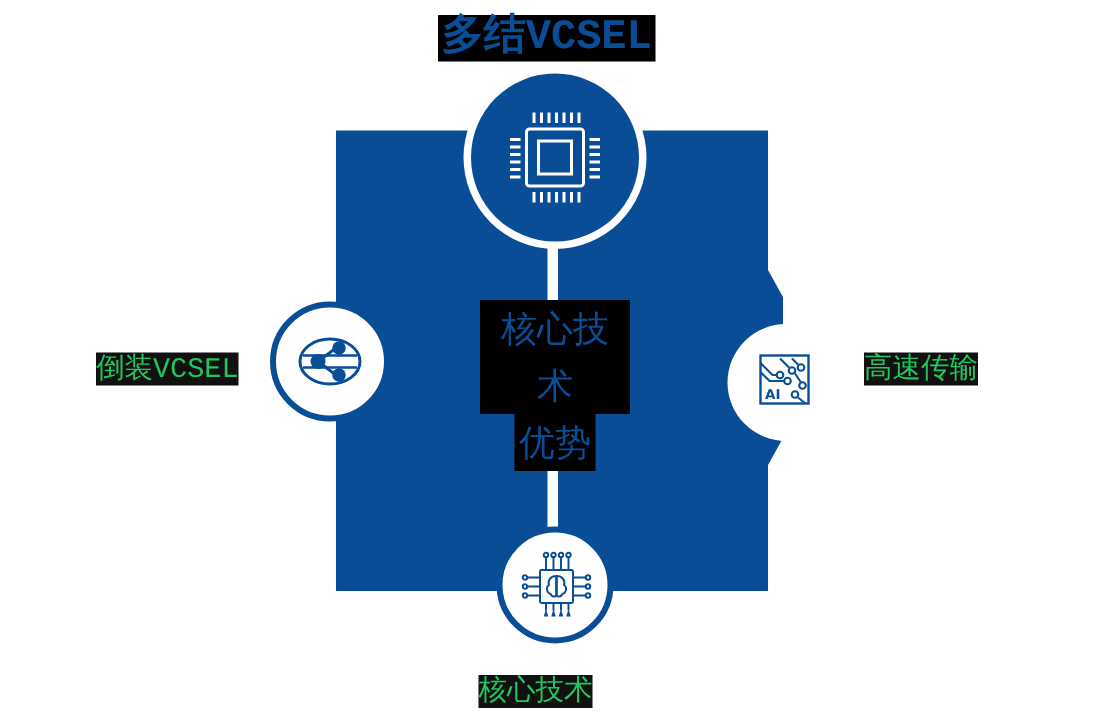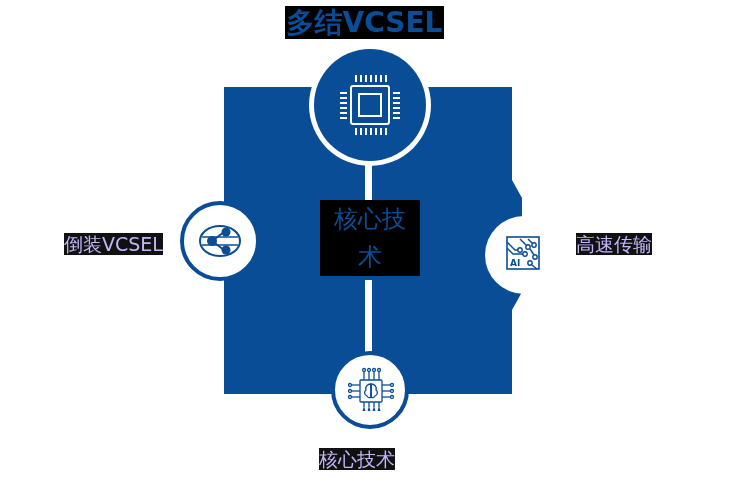--- a/index.html
+++ b/index.html
@@ -4,24 +4,24 @@
 <style>
   html, body { margin:0; padding:0; background:#ffffff; }
   body { width:729px; height:483px; position:relative; overflow:hidden;
          font-family:"DejaVu Sans", "Liberation Sans", sans-serif; }
   .abs { position:absolute; }
   .blue-shape { position:absolute; background:#0a4d97; }
   .circle { position:absolute; border-radius:50%; box-sizing:border-box; }
   .node-outer { background:#ffffff; }
   .node-ring { border:4px solid #0a4d97; background:#ffffff; }
   .top-title { position:absolute; top:4px; left:0; width:729px; text-align:center;
-               font-size:28px; font-weight:bold; color:#0a4d97; letter-spacing:0px; }
+               font-size:28px; font-weight:bold; color:#0a4d97; letter-spacing:0px;font-family:Liberation Mono, monospace; }
   .top-title span { background:#000; padding:0 2px; }
   .label { position:absolute; font-size:19px; color:#333333; white-space:nowrap; }
-  .label span.hl { background:#111; color:#c4b5fd; }
+  .label span.hl { background:#111; color:#22c55e;font-family:Liberation Mono, monospace; }
   .center-text { position:absolute; left:320px; top:200px; width:100px; text-align:center;
                  color:#0a4d97; font-size:24px; line-height:38px;border-radius:31px; }
   .center-text .line { display:block; }
   .center-text .box { background:#000; display:inline-block; padding:0 3px; }
   .vline { position:absolute; left:365px; width:7px; background:#ffffff; }
   svg { display:block; }
 </style>
 </head>
 <body>
 
@@ -34,20 +34,21 @@
   <svg class="abs" style="left:505px; top:170px;" width="30" height="150">
     <polygon points="0,0 7,0 7,10 17,28 17,122 7,140 7,150 0,150" fill="#0a4d97"></polygon>
   </svg>
 </div>
 
 <div class="vline" style="top:150px; height:50px;"></div>
 <div class="vline" style="top:280px; height:72px;"></div>
 
 <div class="center-text">
   <span class="line"><span class="box">核心技术</span></span>
+  <span class="line"><span class="box">优势</span></span>
 </div>
 
 <div>
   <div class="circle node-outer" style="left:309px; top:44px; width:122px; height:122px;"></div>
   <div class="circle" style="left:314px; top:49px; width:112px; height:112px; background:#0a4d97;">
     <svg class="abs" style="left:21px; top:19px;" width="70" height="74" viewBox="0 0 70 74">
       <g stroke="#ffffff" stroke-width="2" fill="none">
         <rect x="16" y="18" width="38" height="38" rx="2"></rect>
         <path d="M24 26 h22 v22 h-22 z"></path>
       </g>

